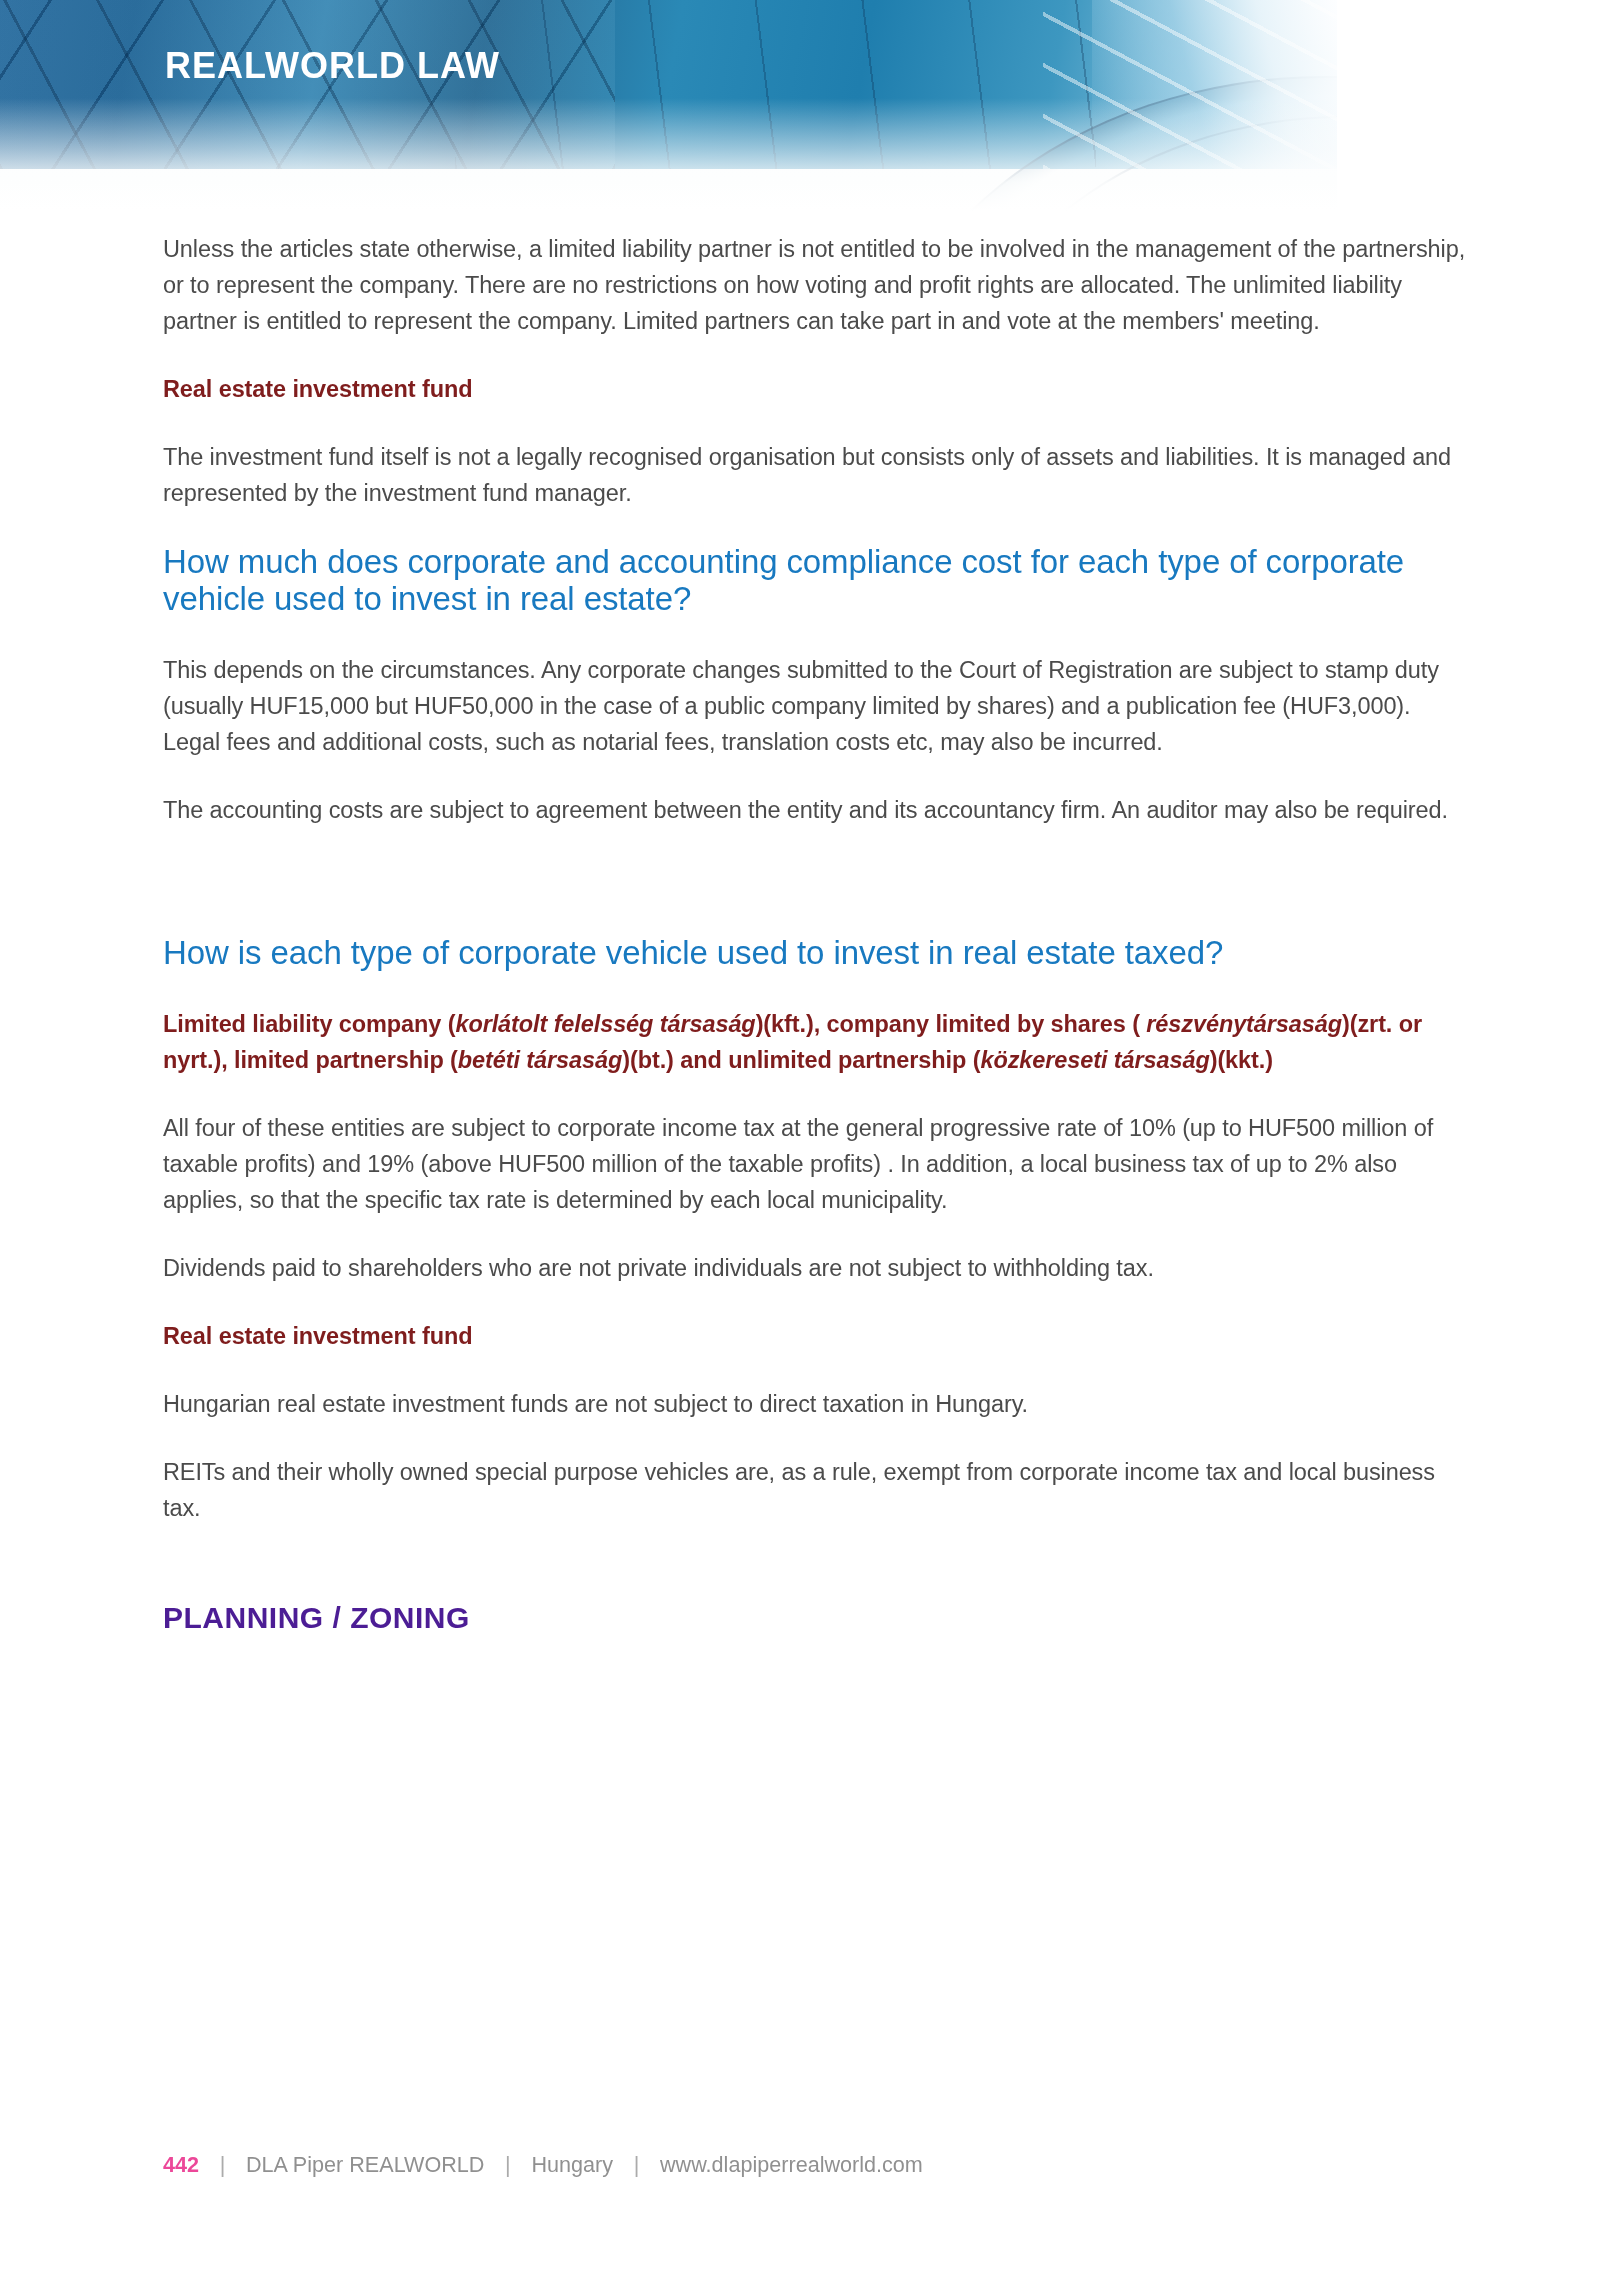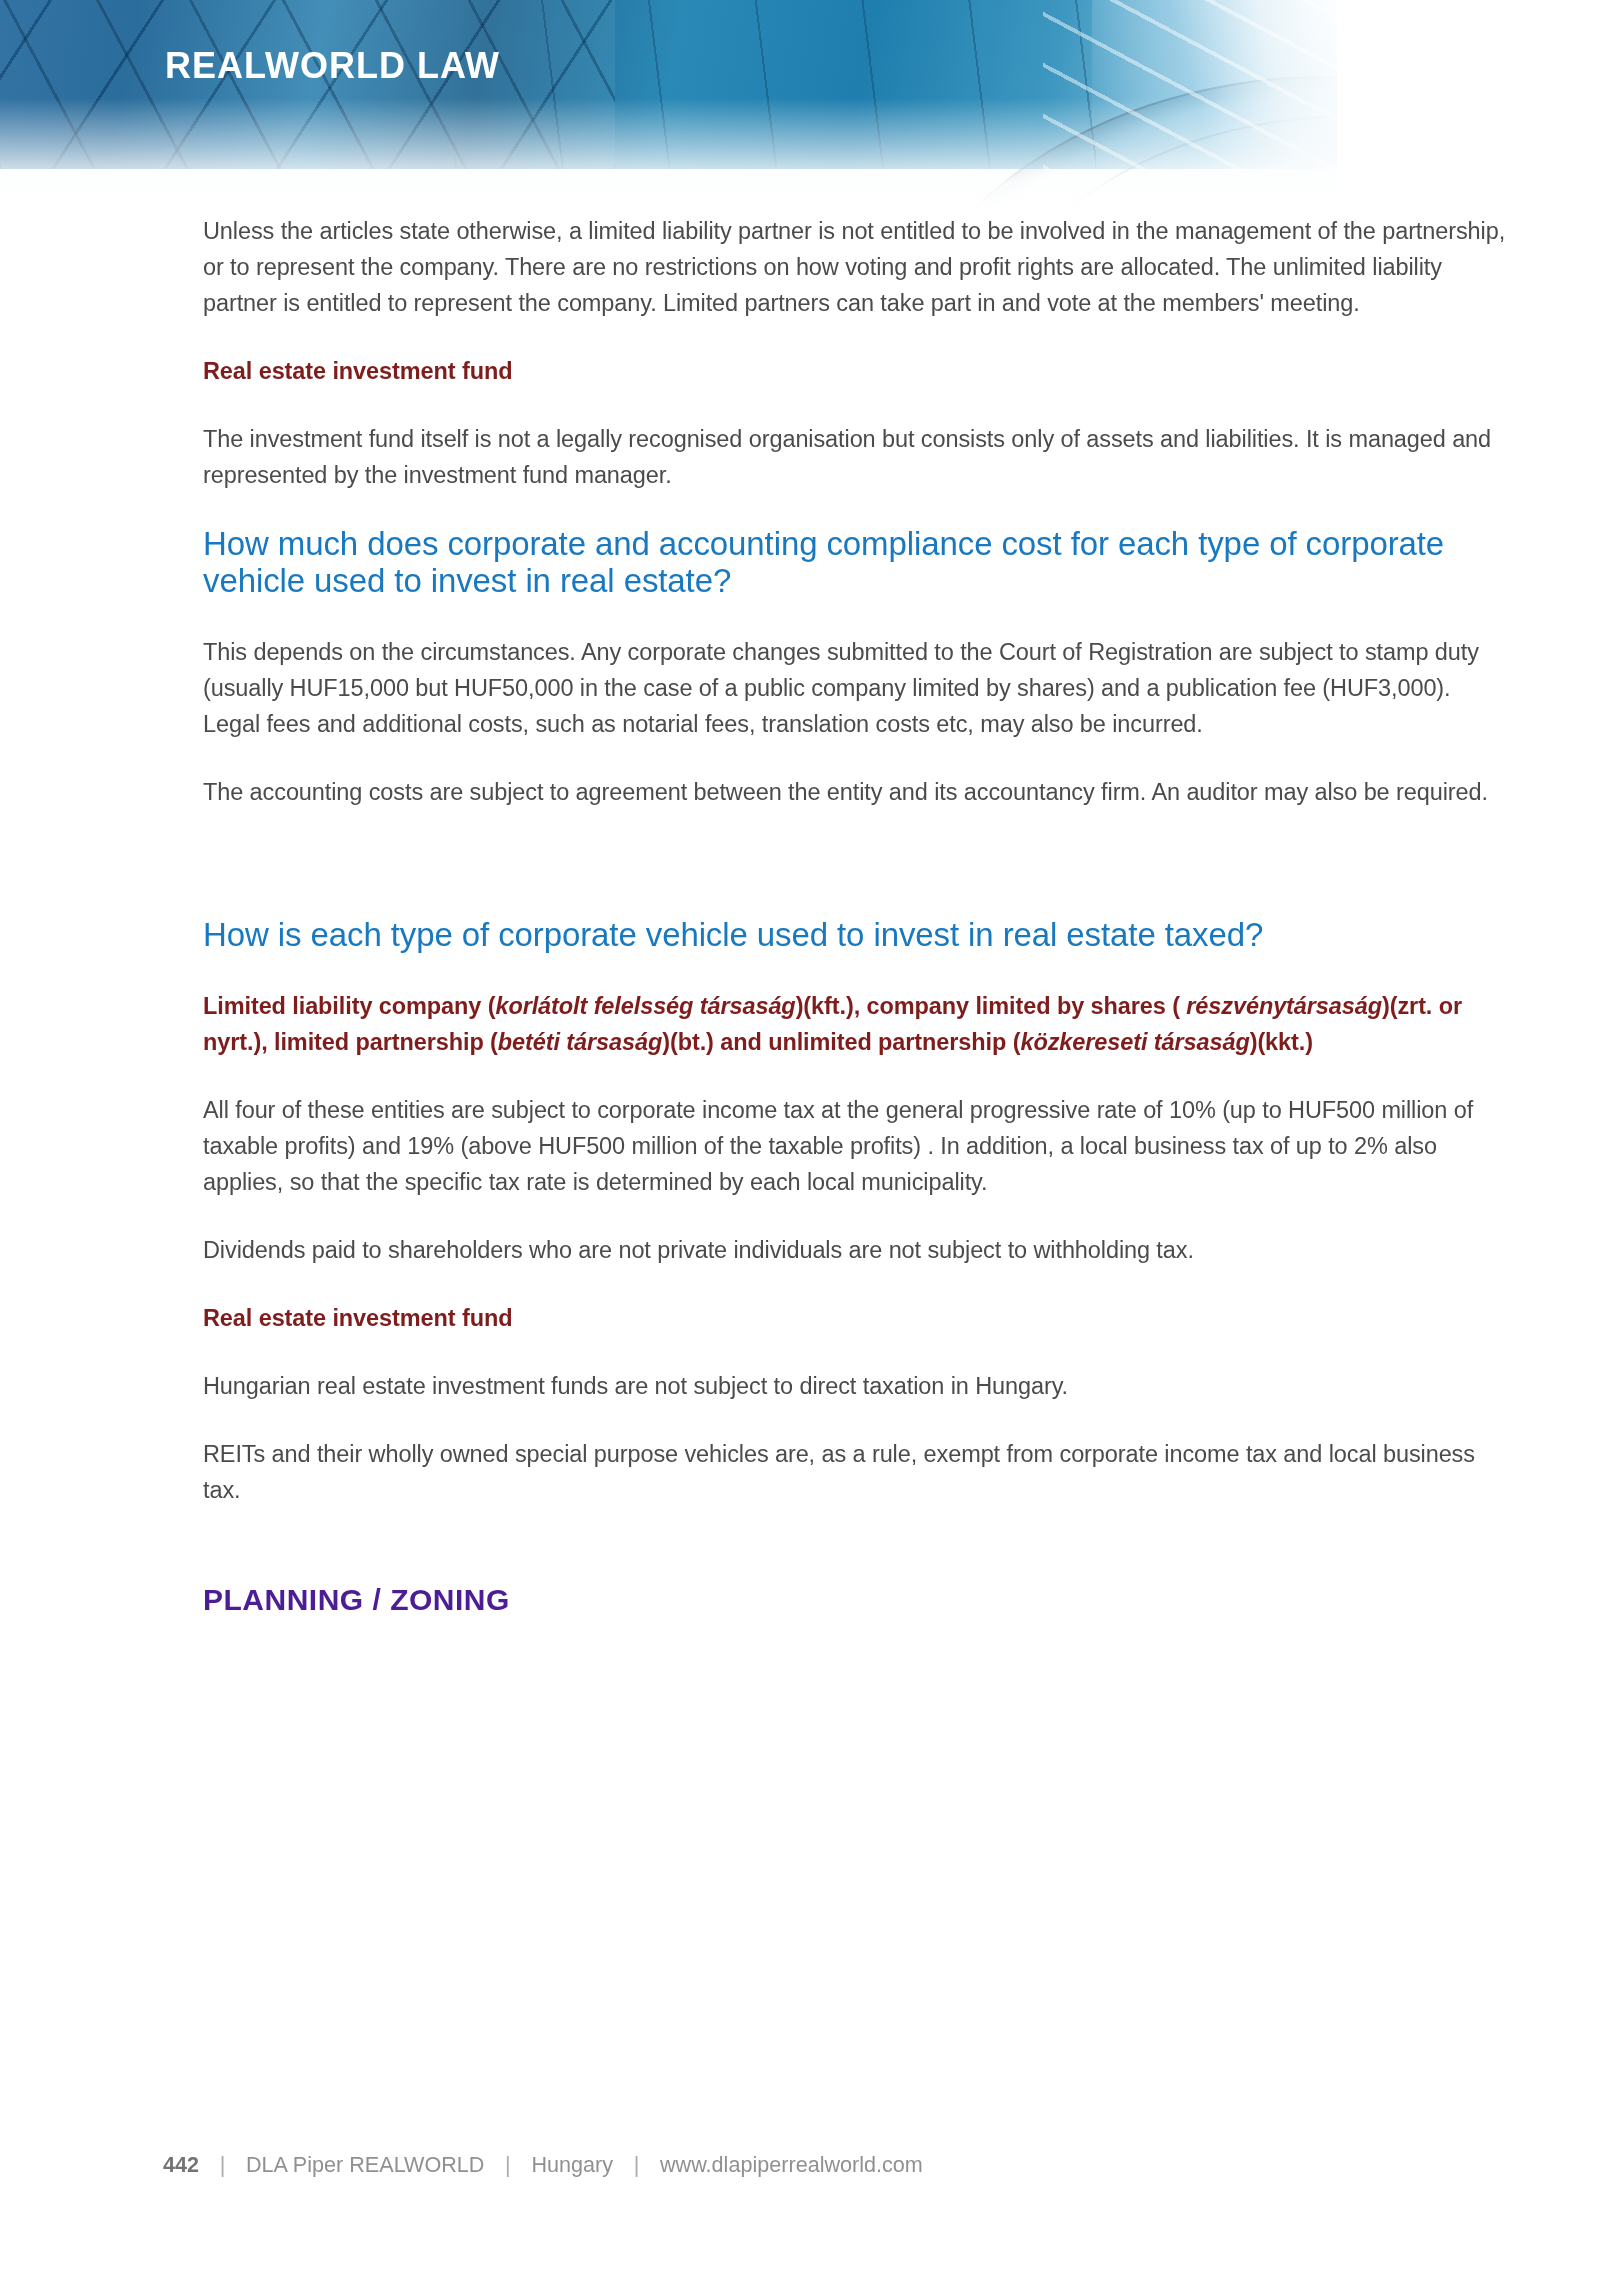--- a/index.html
+++ b/index.html
@@ -42,37 +42,37 @@
     background:linear-gradient(to bottom, rgba(255,255,255,0) 0%,
       rgba(250,252,253,.55) 45%, rgba(253,254,254,.92) 75%, #ffffff 100%);
   }
   .brand {
     position:absolute; left:165px; top:45px; margin:0; z-index:5;
     color:#ffffff; font-size:36px; font-weight:bold; letter-spacing:1px;
   }
 
   
   main.doc {
-    position:absolute; left:163px; top:213px; width:1308px;
-    color:#4b4b4b; font-size:23.5px; line-height:36px; letter-spacing:-0.1px;margin-left:40px;
+    position:absolute; left:163px; top:231px; width:1308px;
+    color:#4b4b4b; font-size:23.5px; line-height:36px; letter-spacing:-0.1px;
   }
   main.doc p.p { margin:0 0 32px; }
   main.doc h3.h3 { font-size:23.5px; line-height:36px; color:#7f1d1d; font-weight:bold; margin:0 0 32px; }
   main.doc h2.question { color:#1879c0; font-weight:normal; font-size:33px; line-height:37px; margin:19.6px 0 35px; }
   main.doc h2.section-title { color:#4c1d95; font-weight:bold; font-size:30px; line-height:35px;
     letter-spacing:0.5px; margin:74px 0 0; }
   main.doc .spacer { height:54px; }
   main.doc em { font-style:italic; }
 
   
   footer.footer {
     position:absolute; left:163px; top:2152px; width:1308px;
     font-size:21.6px; color:#909090; white-space:nowrap;
   }
-  footer.footer .pg { color:#737373; font-weight:bold; }
+  footer.footer .pg { color:#ec4899; font-weight:bold; }
   footer.footer .sep { color:#ababab; padding:0 14.7px; font-weight:normal; }
 </style>
 </head>
 <body>
 
 <div class="page">
 
   <header class="hdr">
     <div class="glass-base"></div>
     <div class="glass-grid-left"></div>

